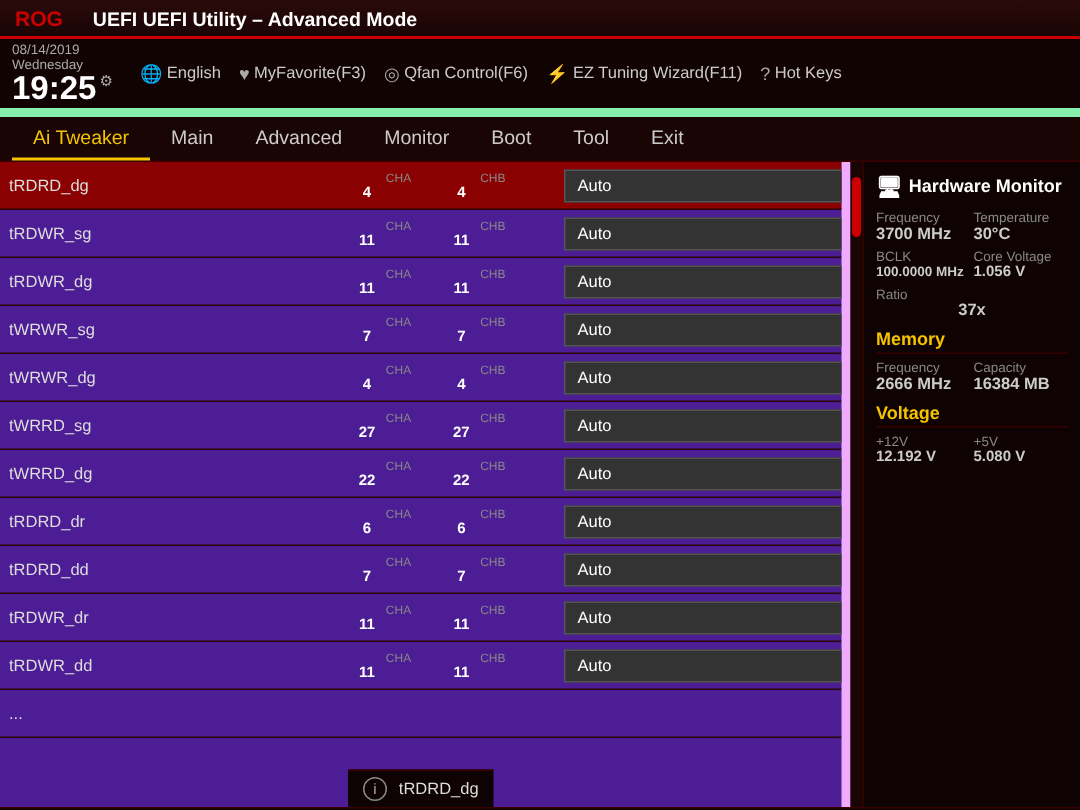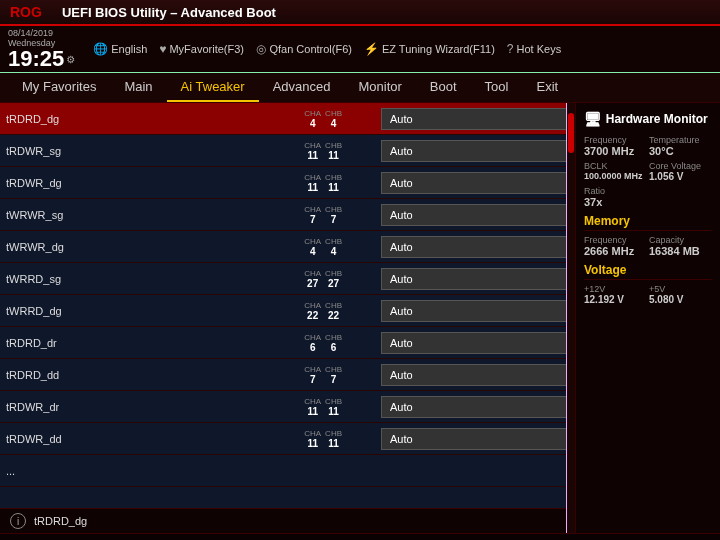--- a/index.html
+++ b/index.html
@@ -24,21 +24,21 @@
     }
     #title-bar .title-text {
       color: #fff;
       font-size: 13px;
       font-weight: bold;
     }
 
     
     #info-bar {
       background: #120303;
-      border-bottom: 1px solid #86efac;
+      border-bottom: 6px solid #86efac;
       display: flex;
       align-items: center;
       padding: 2px 8px;
       gap: 0;
     }
     .datetime-block {
       display: flex;
       flex-direction: column;
       margin-right: 10px;
     }
@@ -82,23 +82,24 @@
 
     
     #main-layout {
       display: flex;
       height: 430px;
     }
 
     
     #content-area {
       flex: 1;
-      background: #0f172a;
+      background: #4c1d95;
       overflow: hidden;
-      border-right: 1px solid #f0abfc;
+      border-right: 6px solid #f0abfc;
+      align-items: center;
     }
 
     
     .bios-table {
       width: 100%;
     }
     .bios-row {
       display: flex;
       align-items: center;
       border-bottom: 1px solid #2a0505;
@@ -122,20 +123,21 @@
     }
     .channel-badge {
       display: flex;
       flex-direction: column;
       align-items: center;
       font-size: 8px;
     }
     .channel-label {
       color: #888;
       font-size: 8px;
+      margin-left: 42px;
     }
     .channel-val {
       color: #fff;
       font-size: 10px;
       font-weight: bold;
     }
     .row-value {
       width: 210px;
       flex-shrink: 0;
       padding-left: 31px;
@@ -215,21 +217,21 @@
     }
     .hw-value {
       font-size: 11px;
       color: #ccc;
       font-weight: bold;
     }
     .hw-single {
       margin-bottom: 4px;
     }
     .hw-single .hw-label { font-size: 9px; color: #888; }
-    .hw-single .hw-value { font-size: 11px; color: #ccc; }
+    .hw-single .hw-value { font-size: 11px; color: #ccc; text-align: center; }
 
     
     #footer {
       background: #0a0202;
       border-top: 1px solid #3a0000;
       height: 40px;
       display: flex;
       flex-direction: column;
       align-items: center;
       justify-content: center;
@@ -250,30 +252,30 @@
       left: 1px;
       height: 40px;
       border-radius: 3px;
     }
   </style>
 </head>
 <body>
 
 <div id="title-bar">
   <span style="color:#cc0000; font-weight:bold; font-size:14px;">ROG</span>
-  <span class="title-text">UEFI BIOS Utility – Advanced Boot</span>
+  <span class="title-text">UEFI UEFI Utility – Advanced Mode</span>
 </div>
 
 <div id="info-bar">
   <div class="datetime-block">
     <span class="date-text">
       <span>08/14/2019</span><br>
       <span>Wednesday</span>
     </span>
-    <div style="display:flex; align-items:center;">
+    <div style="display:flex; align-items:flex-start;">
       <span class="time-text">19:25</span>
       <span class="gear-icon">⚙</span>
     </div>
   </div>
   <div class="info-items">
     <div class="info-item">
       <span class="icon">🌐</span>
       <span>English</span>
     </div>
     <div class="info-item">
@@ -289,23 +291,22 @@
       <span>EZ Tuning Wizard(F11)</span>
     </div>
     <div class="info-item">
       <span class="icon">?</span>
       <span>Hot Keys</span>
     </div>
   </div>
 </div>
 
 <div id="nav-bar">
-  <div class="nav-tab">My Favorites</div>
+  <div class="nav-tab active">Ai Tweaker</div>
   <div class="nav-tab">Main</div>
-  <div class="nav-tab active">Ai Tweaker</div>
   <div class="nav-tab">Advanced</div>
   <div class="nav-tab">Monitor</div>
   <div class="nav-tab">Boot</div>
   <div class="nav-tab">Tool</div>
   <div class="nav-tab">Exit</div>
 </div>
 
 <div id="main-layout">
 
   <div id="content-area" style="display:flex; flex-direction:column;">

